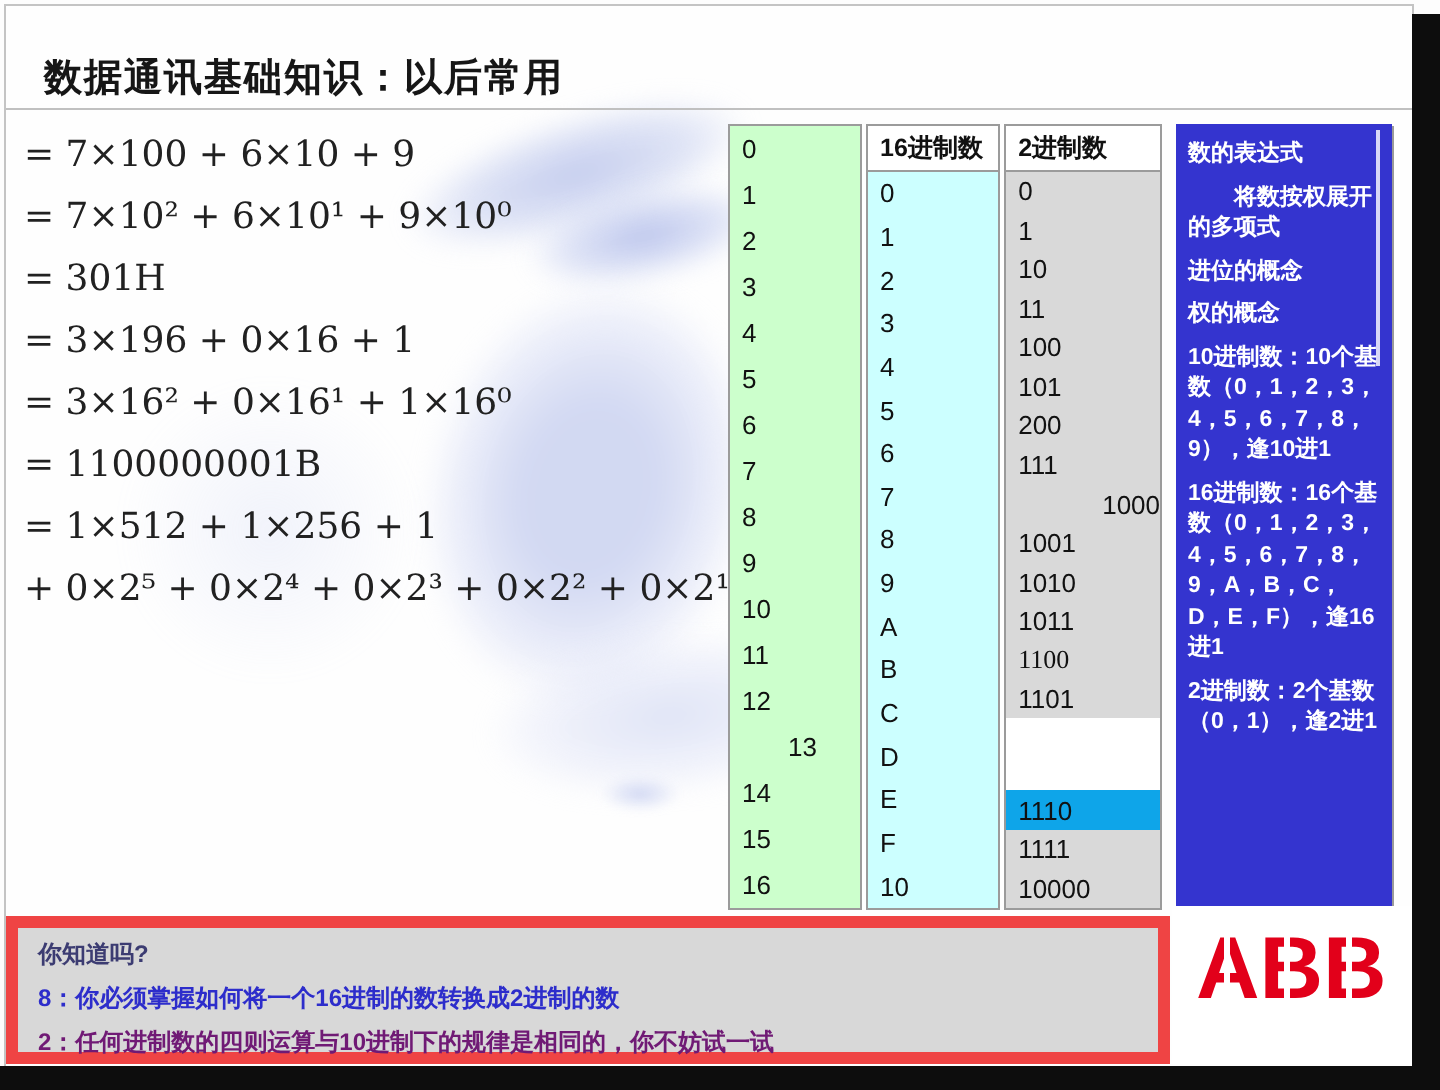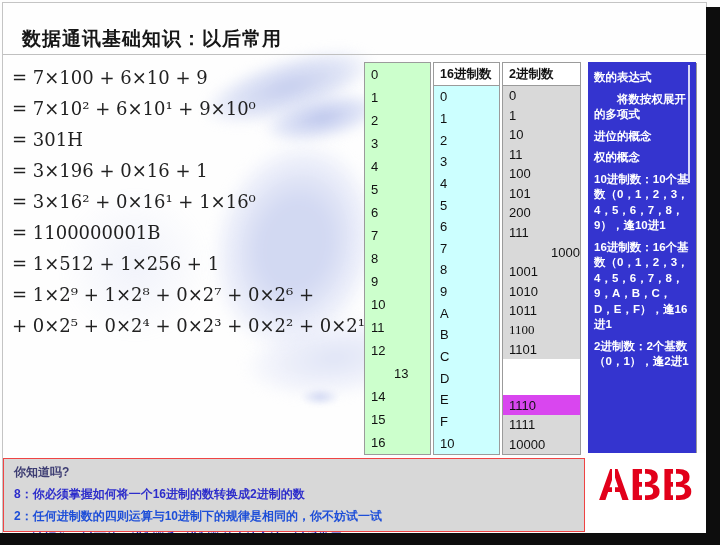--- a/index.html
+++ b/index.html
@@ -41,21 +41,21 @@
 
   .panel{position:absolute;left:588px;top:62px;width:108px;height:391px;background:#3434cf;
          box-sizing:border-box;padding:8px 5px 6px 6px;color:#ffffff;font-weight:bold;
          font-size:11.5px;line-height:15.5px;box-shadow:1px 1px 0 #9a9a9a;}
   .panel-item{margin-bottom:6px;}
   .panel-item.indent{text-indent:2em;}
   .panel-scroll-line{position:absolute;right:6px;top:3px;width:2px;height:118px;
                      background:#e9e9fb;opacity:.9;}
 
   .tips{position:absolute;left:3px;top:458px;width:582px;height:74px;background:#d8d8d8;
-        border:1px solid #ef4444;box-sizing:border-box;padding:5px 10px 0 10px;}
+        border:6px solid #ef4444;box-sizing:border-box;padding:5px 10px 0 10px;}
   .tips-heading{font-size:12px;font-weight:bold;color:#3c3c72;margin-bottom:5px;}
   .tip-item{font-size:12px;font-weight:bold;color:#2d2dcb;margin-bottom:5px;white-space:nowrap;}
 
   .abb-box{position:absolute;left:586px;top:453px;width:120px;height:79px;background:#ffffff;}
   .abb-text{position:absolute;left:12px;top:10px;font-size:44px;font-weight:900;
             letter-spacing:0px;font-family:"Liberation Sans","DejaVu Sans",sans-serif;line-height:1;}
   .abb-stripe{position:absolute;top:14px;width:3px;height:38px;background:#ffffff;}
   .s1{left:26px;} .s2{left:56px;} .s3{left:87px;}
 
   .bar-right{position:absolute;left:706px;top:7px;width:14px;height:526px;background:#0d0d0d;}
@@ -78,21 +78,20 @@
   <div class="divider"></div>
 
   <div class="formulas">
     <div class="fline">= 7×100 + 6×10 + 9</div>
     <div class="fline">= 7×10² + 6×10¹ + 9×10⁰</div>
     <div class="fline">= 301H</div>
     <div class="fline">= 3×196 + 0×16 + 1</div>
     <div class="fline">= 3×16² + 0×16¹ + 1×16⁰</div>
     <div class="fline">= 1100000001B</div>
     <div class="fline">= 1×512 + 1×256 + 1</div>
-    <div class="fline">= 1×2⁹ + 1×2⁸ + 0×2⁷ + 0×2⁶ +</div>
     <div class="fline">+ 0×2⁵ + 0×2⁴ + 0×2³ + 0×2² + 0×2¹ + 1×2⁰</div>
   </div>
 
   <div class="conv-table" id="conv-table">
       <div class="col-strip">
         <div class="cell body" style="background: rgb(204, 255, 204);">0</div>
         <div class="cell body" style="background: rgb(204, 255, 204);">1</div>
         <div class="cell body" style="background: rgb(204, 255, 204);">2</div>
         <div class="cell body" style="background: rgb(204, 255, 204);">3</div>
         <div class="cell body" style="background: rgb(204, 255, 204);">4</div>
@@ -138,41 +137,41 @@
         <div class="cell body" style="background: rgb(217, 217, 217);">100</div>
         <div class="cell body" style="background: rgb(217, 217, 217);">101</div>
         <div class="cell body" style="background: rgb(217, 217, 217);">200</div>
         <div class="cell body" style="background: rgb(217, 217, 217);">111</div>
         <div class="cell body" style="background: rgb(217, 217, 217); padding-left: 48px;">1000</div>
         <div class="cell body" style="background: rgb(217, 217, 217);">1001</div>
         <div class="cell body" style="background: rgb(217, 217, 217);">1010</div>
         <div class="cell body" style="background: rgb(217, 217, 217);">1011</div>
         <div class="cell body" style="background: rgb(217, 217, 217); font-family: Liberation Serif, serif;">1100</div>
         <div class="cell body" style="background: rgb(217, 217, 217);">1101</div>
-        <div class="cell body" style="background: #d946ef; margin-top: 36px;">1110</div>
+        <div class="cell body" style="background: #0ea5e9; margin-top: 36px;">1110</div>
         <div class="cell body" style="background: rgb(217, 217, 217);">1111</div>
         <div class="cell body" style="background: rgb(217, 217, 217);">10000</div>
       </div>
     </div>
 
   <div class="panel" id="concepts-panel" style="background: rgb(52, 52, 207);">
     <div class="panel-item">数的表达式</div>
     <div class="panel-item indent">将数按权展开的多项式</div>
     <div class="panel-item">进位的概念</div>
     <div class="panel-item">权的概念</div>
     <div class="panel-item">10进制数：10个基数（0，1，2，3，4，5，6，7，8，9），逢10进1</div>
     <div class="panel-item">16进制数：16个基数（0，1，2，3，4，5，6，7，8，9，A，B，C，D，E，F），逢16进1</div>
     <div class="panel-item">2进制数：2个基数（0，1），逢2进1</div>
     <div class="panel-scroll-line"></div>
   </div>
 
   <div class="tips" id="tips-panel">
     <div class="tips-heading">你知道吗?</div>
     <div class="tip-item" style="color: rgb(45, 45, 203);">8：你必须掌握如何将一个16进制的数转换成2进制的数</div>
-    <div class="tip-item" style="color: #1d4ed8;">2：任何进制数的四则运算与10进制下的规律是相同的，你不妨试一试</div>
+    <div class="tip-item" style="color: #701a75;">2：任何进制数的四则运算与10进制下的规律是相同的，你不妨试一试</div>
     <div class="tip-item" style="color: rgb(45, 45, 203);">3：请记住16以下的16进制数和2进制数的表达方法，以后常用</div>
   </div>
 
   <div class="abb-box">
     <div class="abb-text" id="abb-text" style="color: rgb(226, 0, 26);">ABB</div>
     <div class="abb-stripe s1"></div>
     <div class="abb-stripe s2"></div>
     <div class="abb-stripe s3"></div>
   </div>
 

